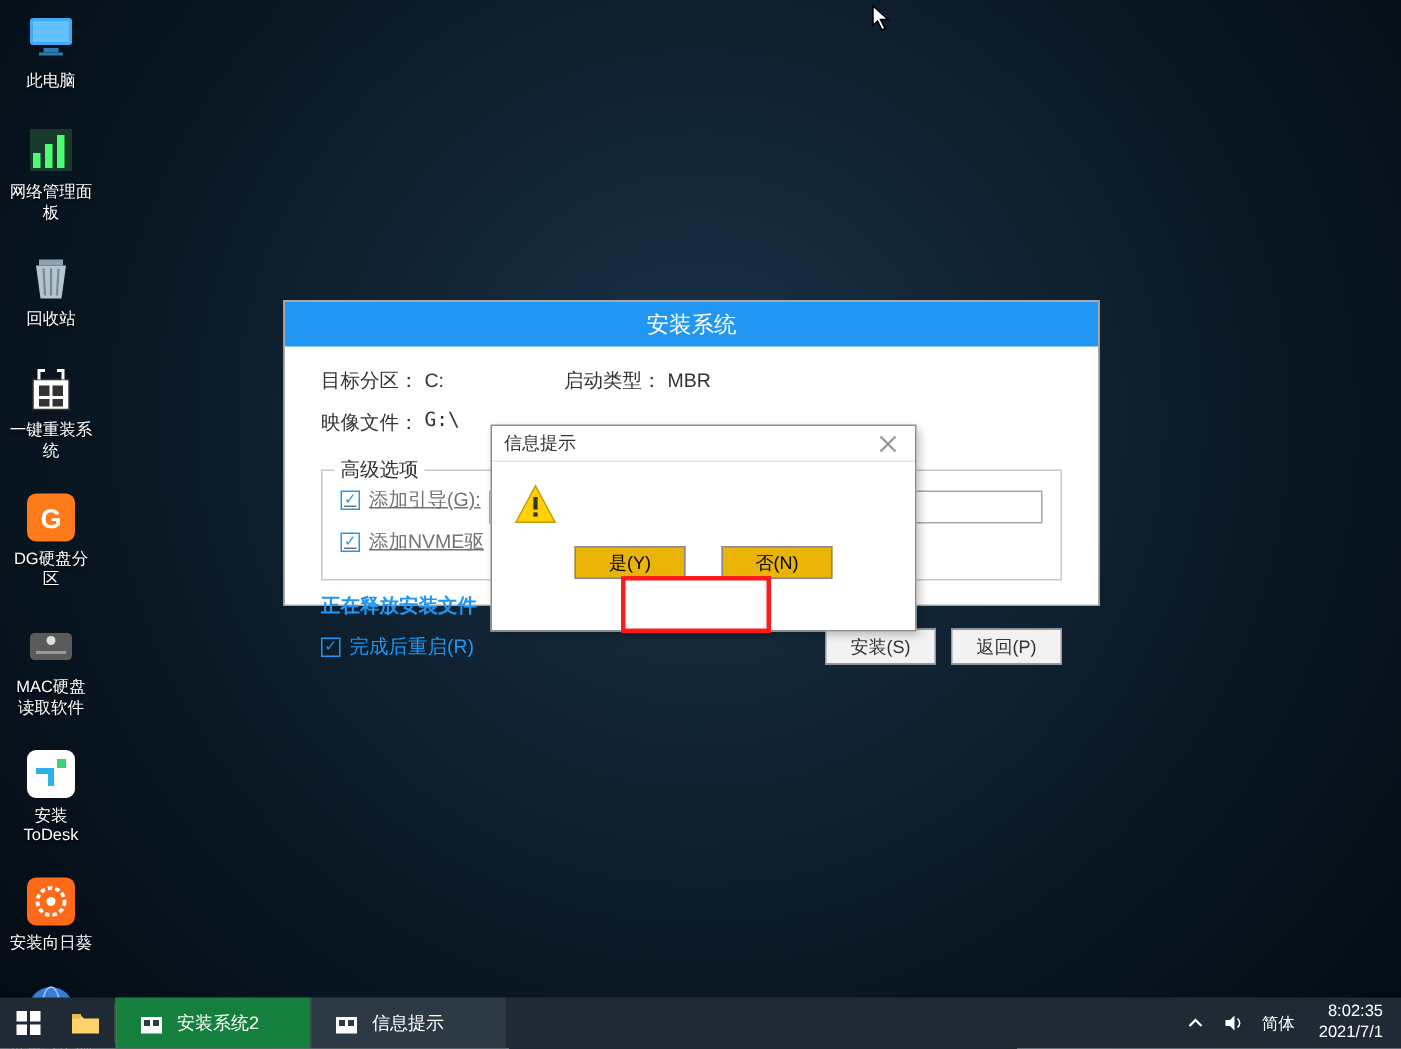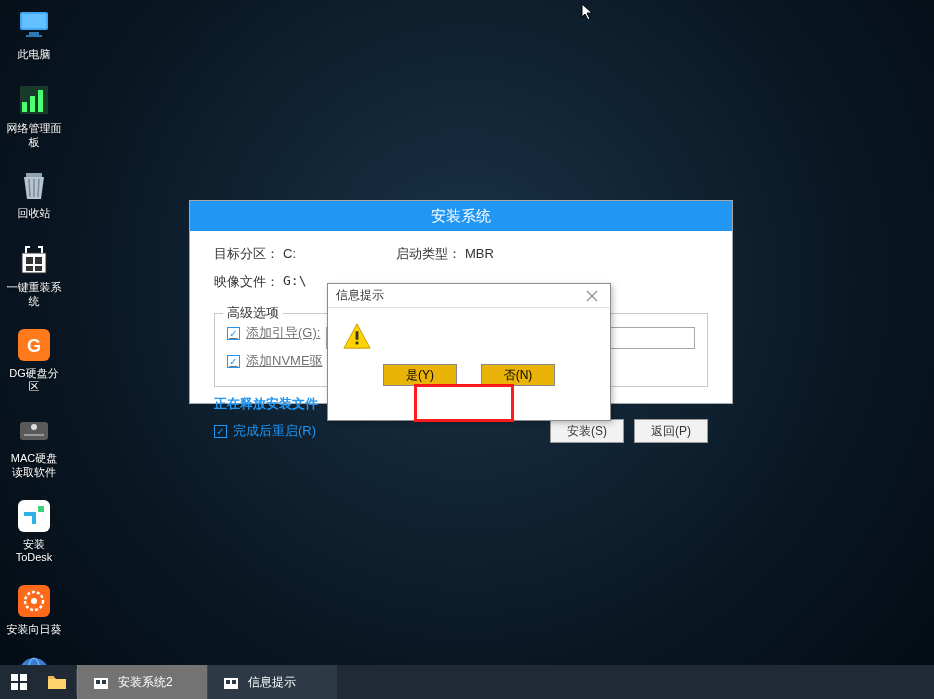--- a/index.html
+++ b/index.html
@@ -49,21 +49,21 @@
 .dbtns { display: flex; justify-content: center; gap: 24px; padding: 14px 0 10px 0; }
 .dbtn { width: 74px; height: 22px; border: 1px solid #888; background: #eab308; font-size: 12px; display: flex; align-items: center; justify-content: center; cursor: pointer; }
 .red-highlight { position: absolute; border: 3px solid #ff1b1b; left: 414px; top: 384px; width: 100px; height: 38px; pointer-events: none; }
 
 
 .taskbar { position: absolute; bottom: 0; left: 0; right: 0; height: 34px; background: #1f2a34; display: flex; align-items: stretch; color: #fff; font-size: 12px; }
 .start { width: 38px; display: flex; align-items: center; justify-content: center; cursor: pointer; }
 .task-sep { width: 1px; background: rgba(255,255,255,.15); margin: 4px 0; }
 .explorer { width: 38px; display: flex; align-items: center; justify-content: center; cursor: pointer; }
 .task-item { display: flex; align-items: center; gap: 8px; padding: 0 14px; background: #2d3a46; border-left: 1px solid rgba(255,255,255,.08); cursor: pointer; min-width: 130px; }
-.task-item.active { background: #737373; }
+.task-item.active { background: #15803d; }
 .task-item .ticon { width: 18px; height: 18px; display:flex; align-items:center; justify-content:center; }
 .tray { margin-left: auto; display: flex; align-items: center; gap: 10px; padding: 0 6px; }
 .tray .tray-icon { width: 16px; height: 16px; display:flex; align-items:center; justify-content:center; cursor:pointer; font-size: 11px; }
 .clock { text-align: right; line-height: 1.25; padding: 0 6px; font-size: 11px; }
 
 
 .cursor { position:absolute; left: 581px; top: 3px; width: 14px; height: 18px; pointer-events:none; }
 </style>
 </head>
 <body>
@@ -185,21 +185,21 @@
 </div>
 
 <div class="installer">
   <div class="titlebar">
     <span>安装系统</span>
   </div>
   <div class="body">
     <div class="first-line">
       <span>目标分区：</span>
       <span class="val" style="margin-left:4px">C:</span>
-      <span style="margin-left:100px">启动类型：</span>
+      <span style="margin-left:80px">启动类型：</span>
       <span class="val" style="margin-left:4px">MBR</span>
     </div>
     <div class="row" style="margin-top:10px">
       <span>映像文件：</span>
       <span class="val" style="margin-left:4px">G:\</span>
     </div>
     <div class="adv-fieldset">
       <div class="adv-legend">高级选项</div>
       <div class="adv-row1">
         <label class="chk-line">
@@ -291,17 +291,35 @@
   <div class="task-item">
     <span class="ticon">
       <svg viewBox="0 0 18 18" width="18" height="18">
           <rect x="2" y="5" width="14" height="11" fill="#fff"></rect>
           <rect x="4" y="7" width="4" height="4" fill="#2d3a46"></rect>
           <rect x="10" y="7" width="4" height="4" fill="#2d3a46"></rect>
         </svg>
     </span>
     <span>信息提示</span>
   </div>
+  <div class="tray">
+    <span class="tray-icon">
+      <svg width="10" height="10" viewBox="0 0 10 10">
+          <path d="M1 7 L5 3 L9 7" fill="none" stroke="#fff" stroke-width="1.5"></path>
+        </svg>
+    </span>
+    <span class="tray-icon">
+      <svg width="14" height="12" viewBox="0 0 14 12">
+          <path d="M1 4 L4 4 L7 1 L7 11 L4 8 L1 8 Z" fill="#fff"></path>
+          <path d="M9 3 Q12 6 9 9" fill="none" stroke="#fff" stroke-width="1"></path>
+        </svg>
+    </span>
+    <span class="tray-icon" style="color:#fff;width:auto">简体</span>
+    <div class="clock">
+      <div>8:02:35</div>
+      <div>2021/7/1</div>
+    </div>
+  </div>
 </div>
 
 <svg class="cursor" viewBox="0 0 14 18">
     <path d="M1 1 L1 14 L4 11 L7 17 L9 16 L6 10 L11 10 Z" fill="#fff" stroke="#000" stroke-width="1"></path>
   </svg>
 
 </body></html>

